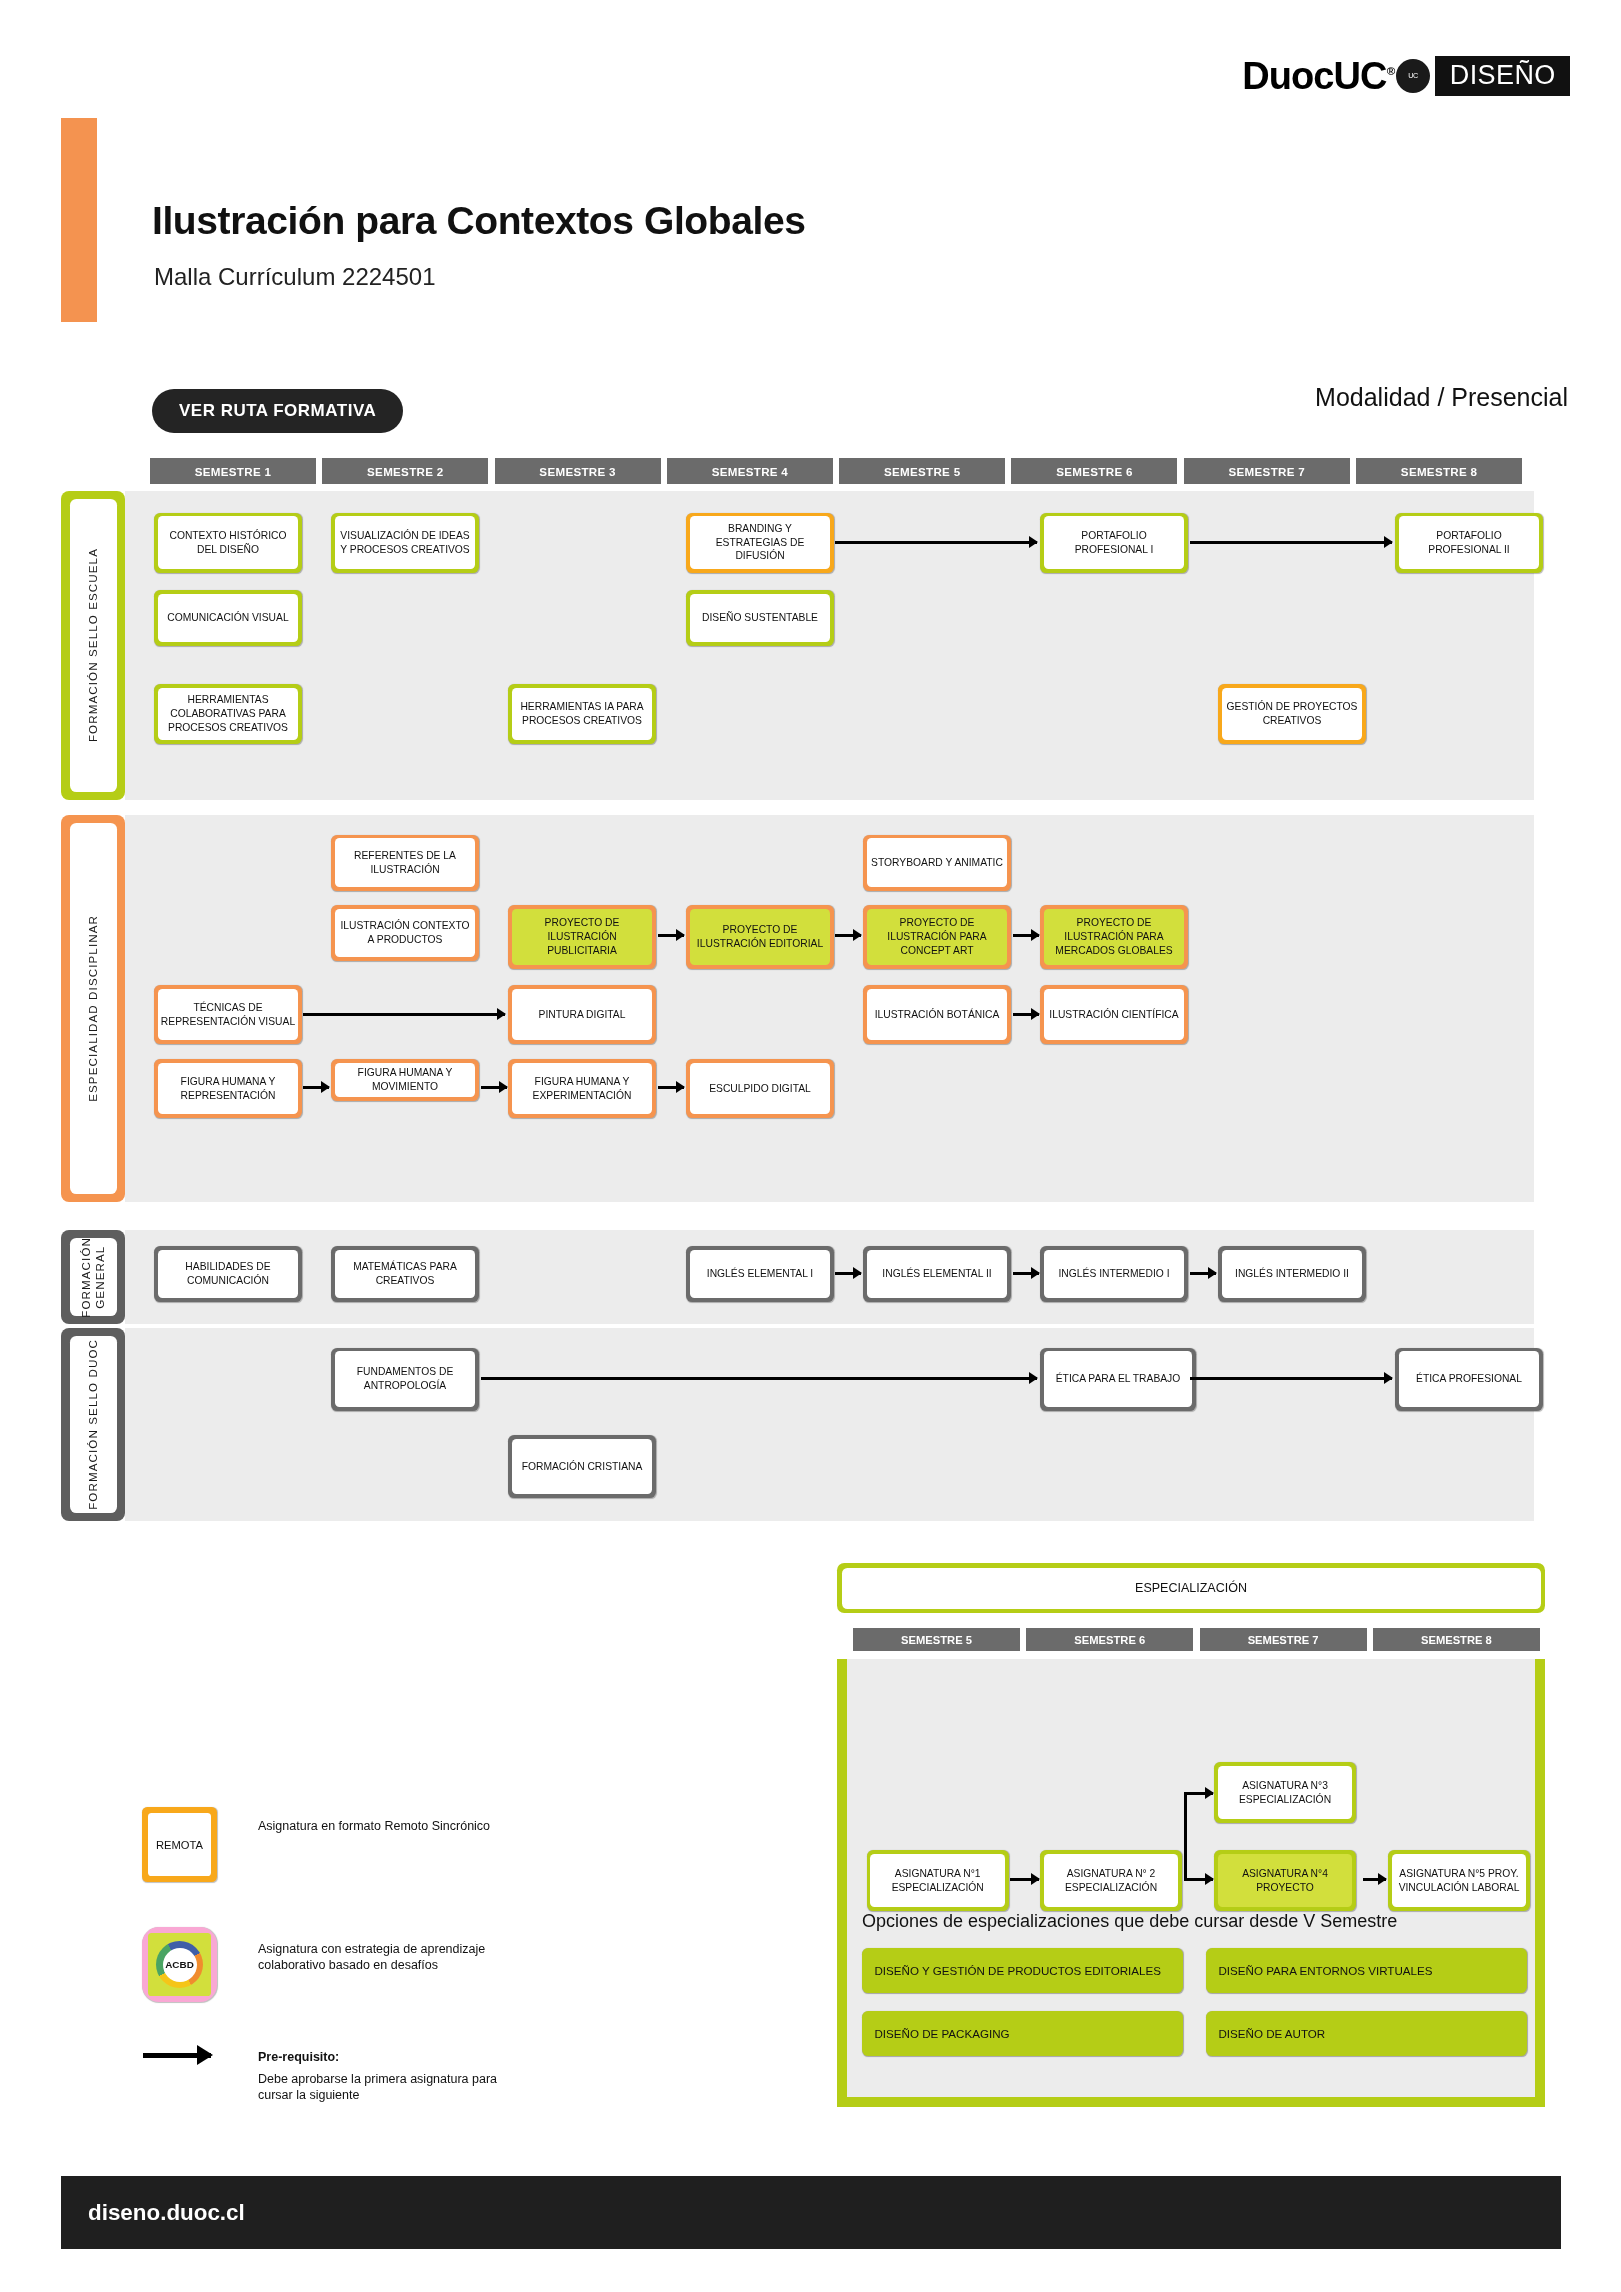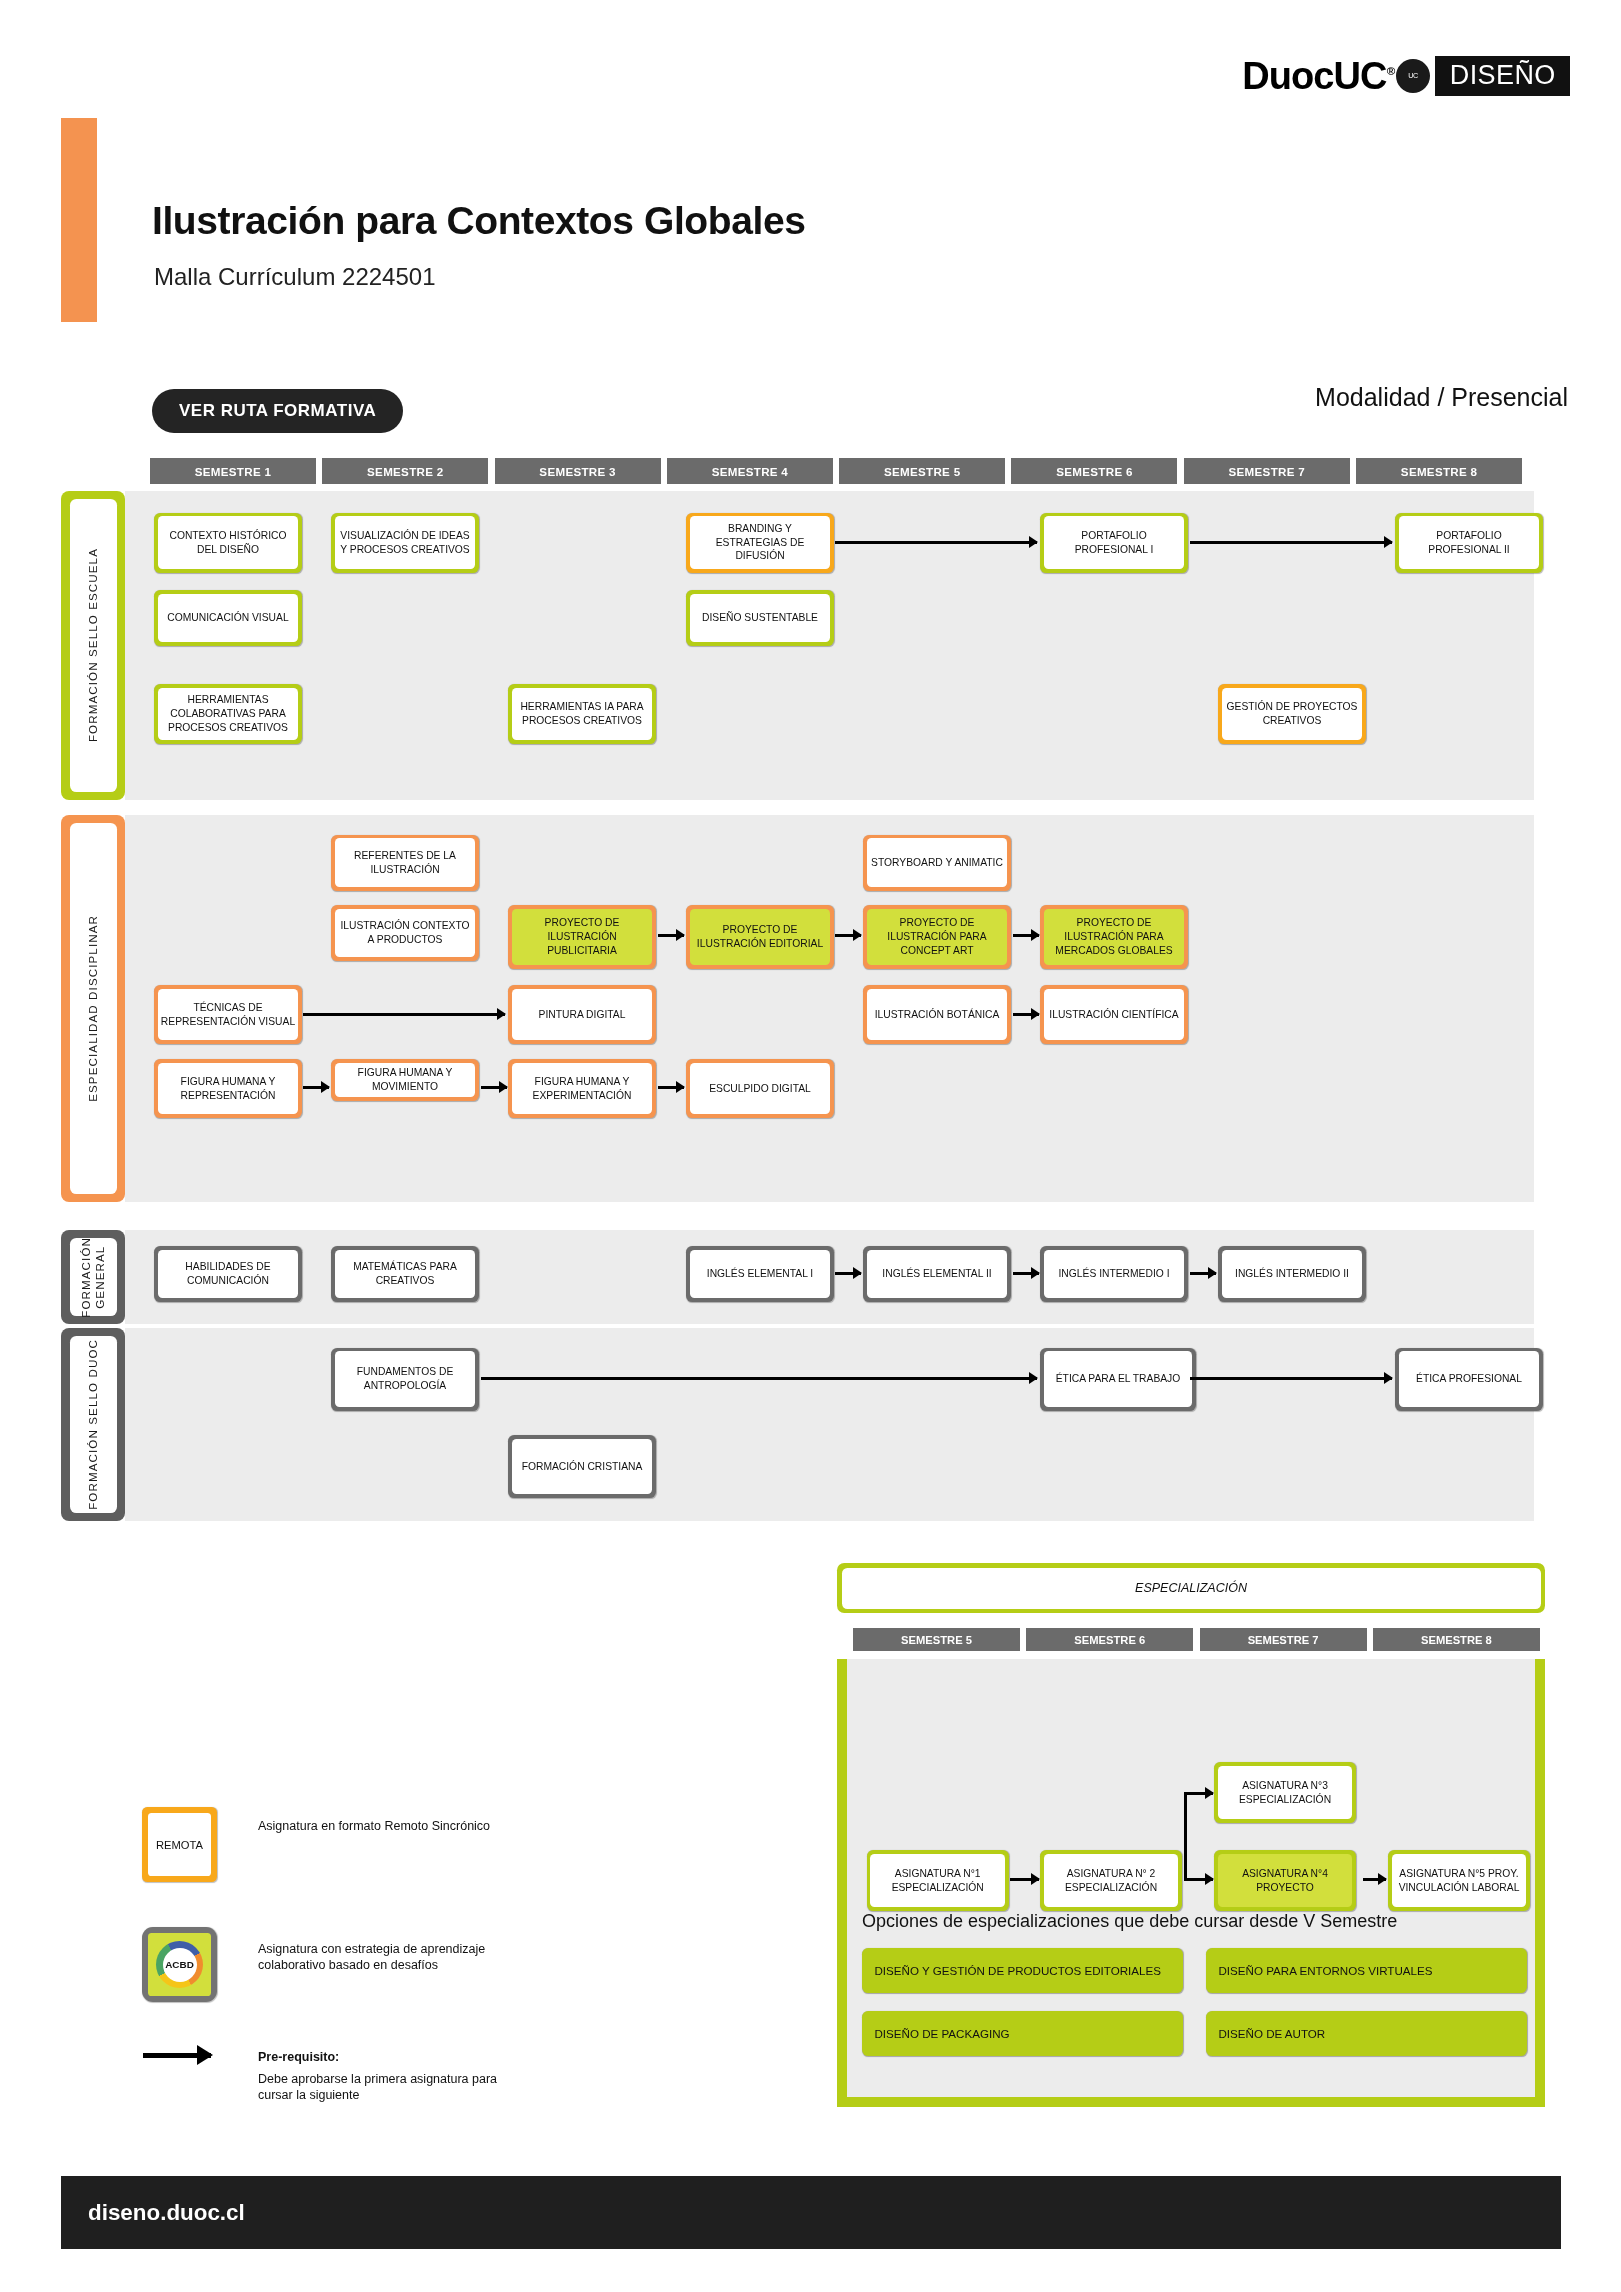--- a/index.html
+++ b/index.html
@@ -58,39 +58,39 @@
   .box.fill-lime .inner { background: #d2df3c; }
 
   
   .arrow { position: absolute; height: 2.7px; background: #000; }
   .arrow::after { content: ""; position: absolute; right: -0.9px; top: 50%; transform: translateY(-50%);
                   border-left: 9.9px solid #000; border-top: 6.3px solid transparent; border-bottom: 6.3px solid transparent; }
   .arrow-v { position: absolute; width: 2.7px; background: #000; }
 
   
   .esp-title { position: absolute; left: 837px; top: 1563px; width: 708px; height: 50px;
-               background: #b5cd16; border-radius: 7.2px; padding: 4.5px; font-style: italic; }
+               background: #b5cd16; border-radius: 7.2px; padding: 4.5px; }
   .esp-title .inner { background: #fff; border-radius: 5.4px; width: 100%; height: 100%;
                       display: flex; align-items: center; justify-content: center; font-size: 12.5px; color: #111; }
   .esp-sem-row { position: absolute; left: 853px; top: 1628px; display: flex; gap: 6.3px; }
   .esp-sem-cell { width: 167px; height: 23px; background: #6b6b6b; color: #fff; font-size: 11.2px; font-weight: bold;
                   display: flex; align-items: center; justify-content: center; }
   .esp-body { position: absolute; left: 837px; top: 1659px; width: 708px; height: 448px; background: #ececec;
               border-left: 10.7px solid #b5cd16; border-right: 10.7px solid #b5cd16; border-bottom: 10.7px solid #b5cd16; }
   .esp-opts-title { position: absolute; left: 862px; top: 1911px; font-size: 18px; color: #111; }
   .opt-box { position: absolute; background: #b5cd16; border-radius: 6.3px; font-size: 11.6px; color: #111;
              display: flex; align-items: center; padding: 0 12.5px; box-shadow: 0.9px 0.9px 0.9px rgba(0,0,0,0.3); line-height:1.3;}
 
   
   .lg-remota { position: absolute; left: 142px; top: 1807px; width: 75px; height: 75px; background: #f8a81b;
                border-radius: 5.4px; padding: 6.3px; box-shadow: 0.9px 0.9px 0.9px rgba(0,0,0,0.25);}
   .lg-remota .inner { background:#fff; width:100%; height:100%; border-radius:3.6px; display:flex; align-items:center;
                       justify-content:center; font-size: 11.2px; color:#111; }
-  .lg-acbd { position: absolute; left: 142px; top: 1927px; width: 75px; height: 75px; background: #737373;
-             border-radius: 11px; padding: 6.3px; box-shadow: 0.9px 0.9px 0.9px rgba(0,0,0,0.25); text-align: center;}
+  .lg-acbd { position: absolute; left: 142px; top: 1927px; width: 75px; height: 75px; background: #f9a8d4;
+             border-radius: 17px; padding: 6.3px; box-shadow: 0.9px 0.9px 0.9px rgba(0,0,0,0.25); text-align: center;}
   .lg-acbd .inner { background:#d2df3c; width:100%; height:100%; border-radius:3.6px; display:flex; align-items:center;
                     justify-content:center; position: relative; }
   .acbd-ring { width: 47px; height: 47px; border-radius: 50%;
                background: conic-gradient(#3f5fa8 0deg 60deg, #f08c2e 60deg 150deg, #f5c518 150deg 240deg, #4aa463 240deg 330deg, #3f5fa8 330deg 360deg);
                display:flex; align-items:center; justify-content:center; }
   .acbd-hole { width: 34px; height: 34px; border-radius: 50%; background: #fff; display:flex; align-items:center;
                justify-content:center; font-size: 9.9px; font-weight: bold; color:#111; }
   .lg-text { position: absolute; font-size: 12.5px; color: #111; line-height: 1.3; }
   .lg-arrow { position: absolute; left: 143px; top: 2053px; width: 68px; height: 4.5px; background: #000; }
   .lg-arrow::after { content:""; position:absolute; right:-1.8px; top:50%; transform: translateY(-50%);

